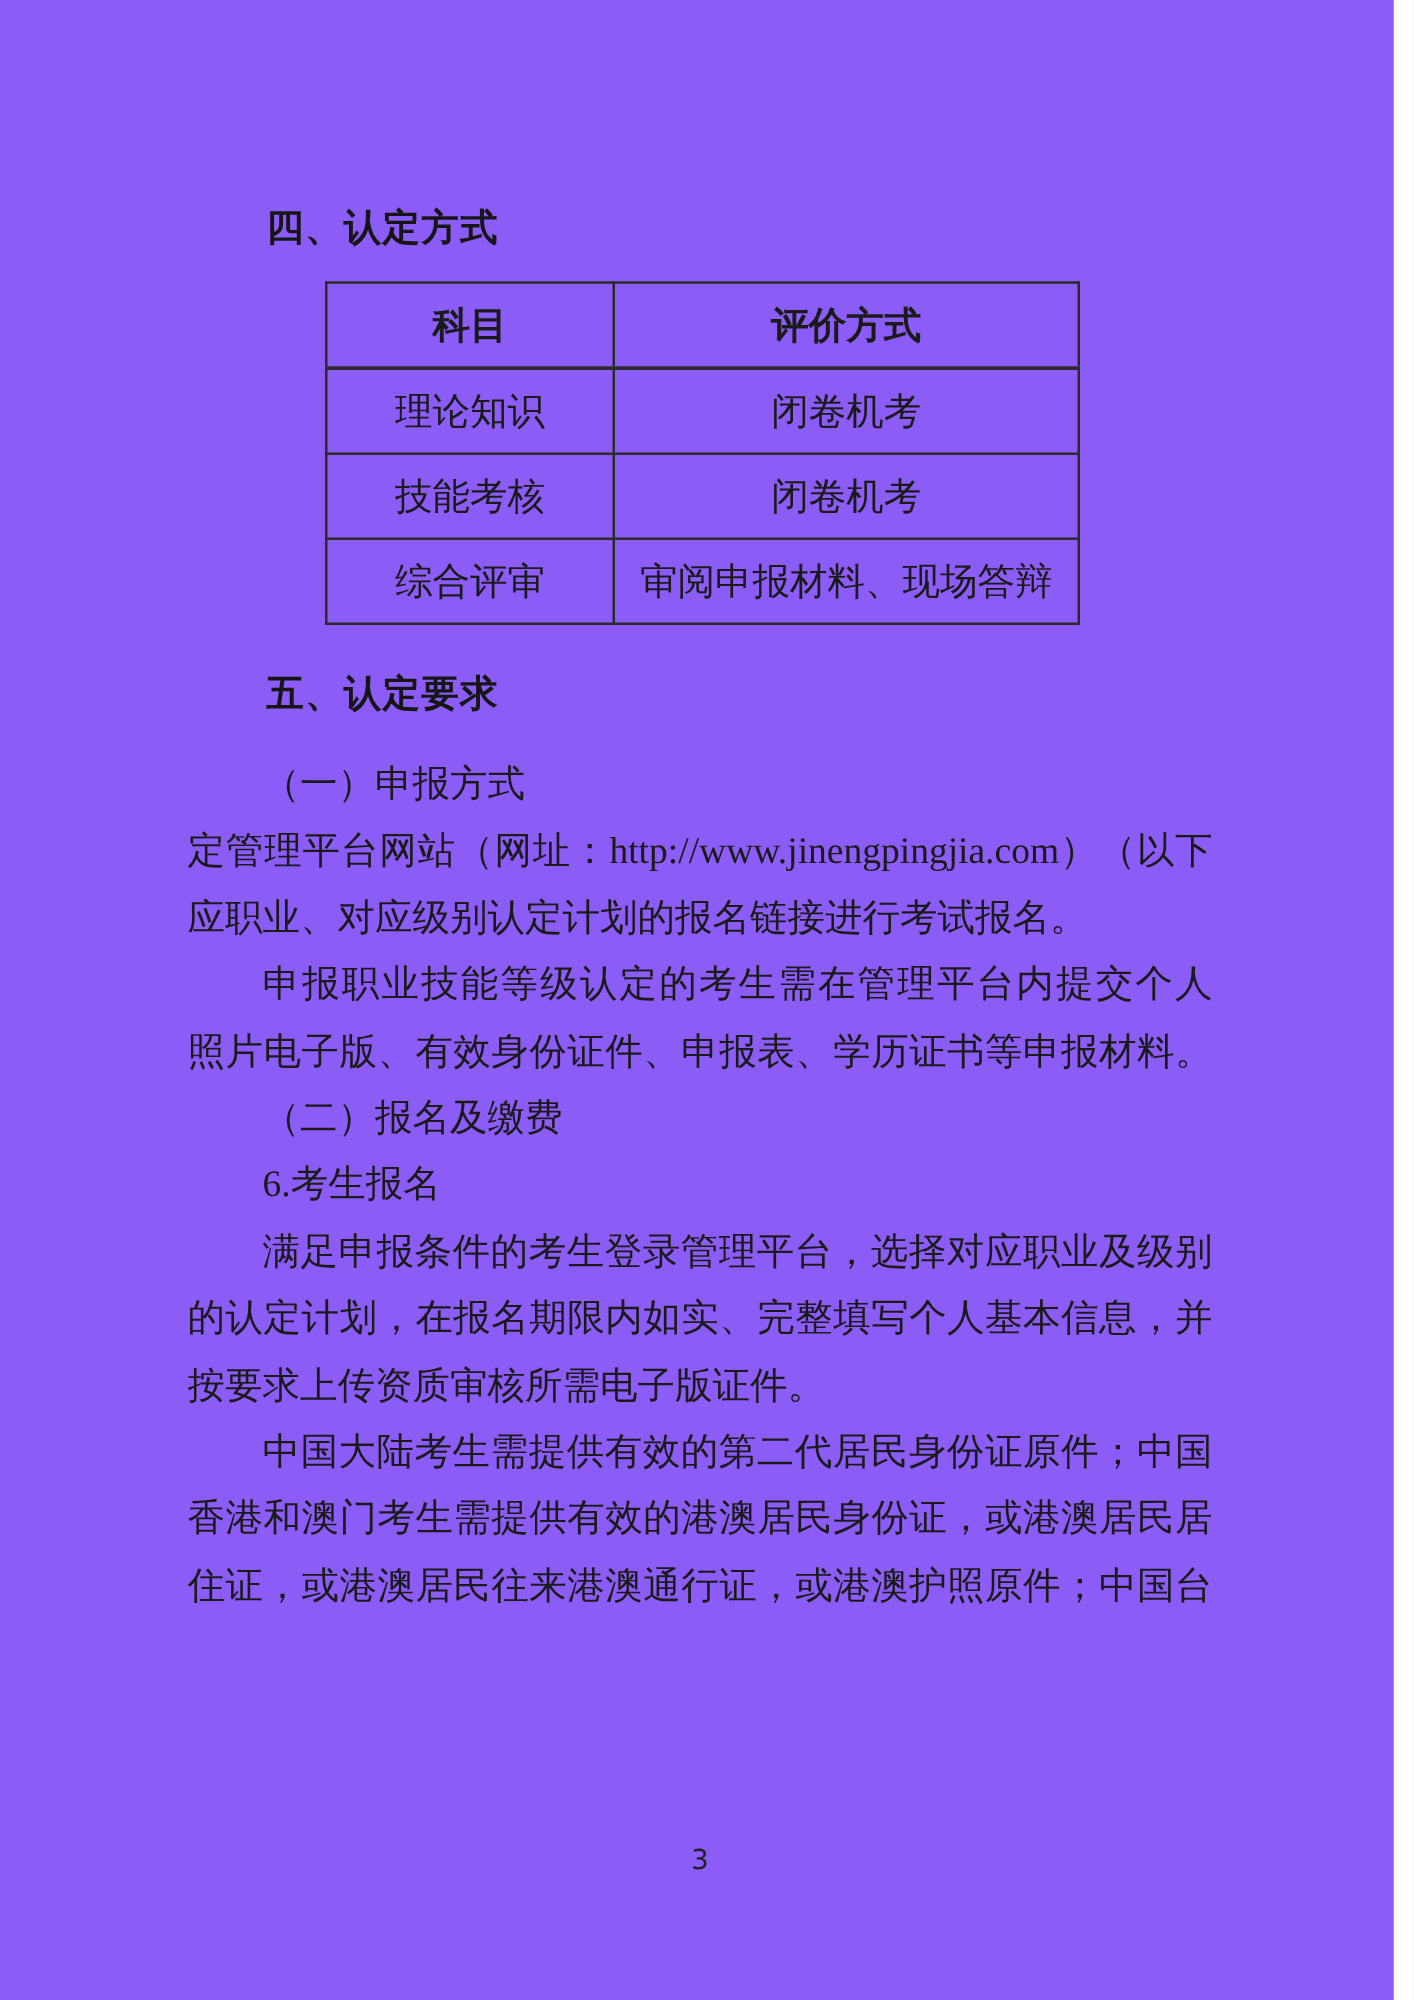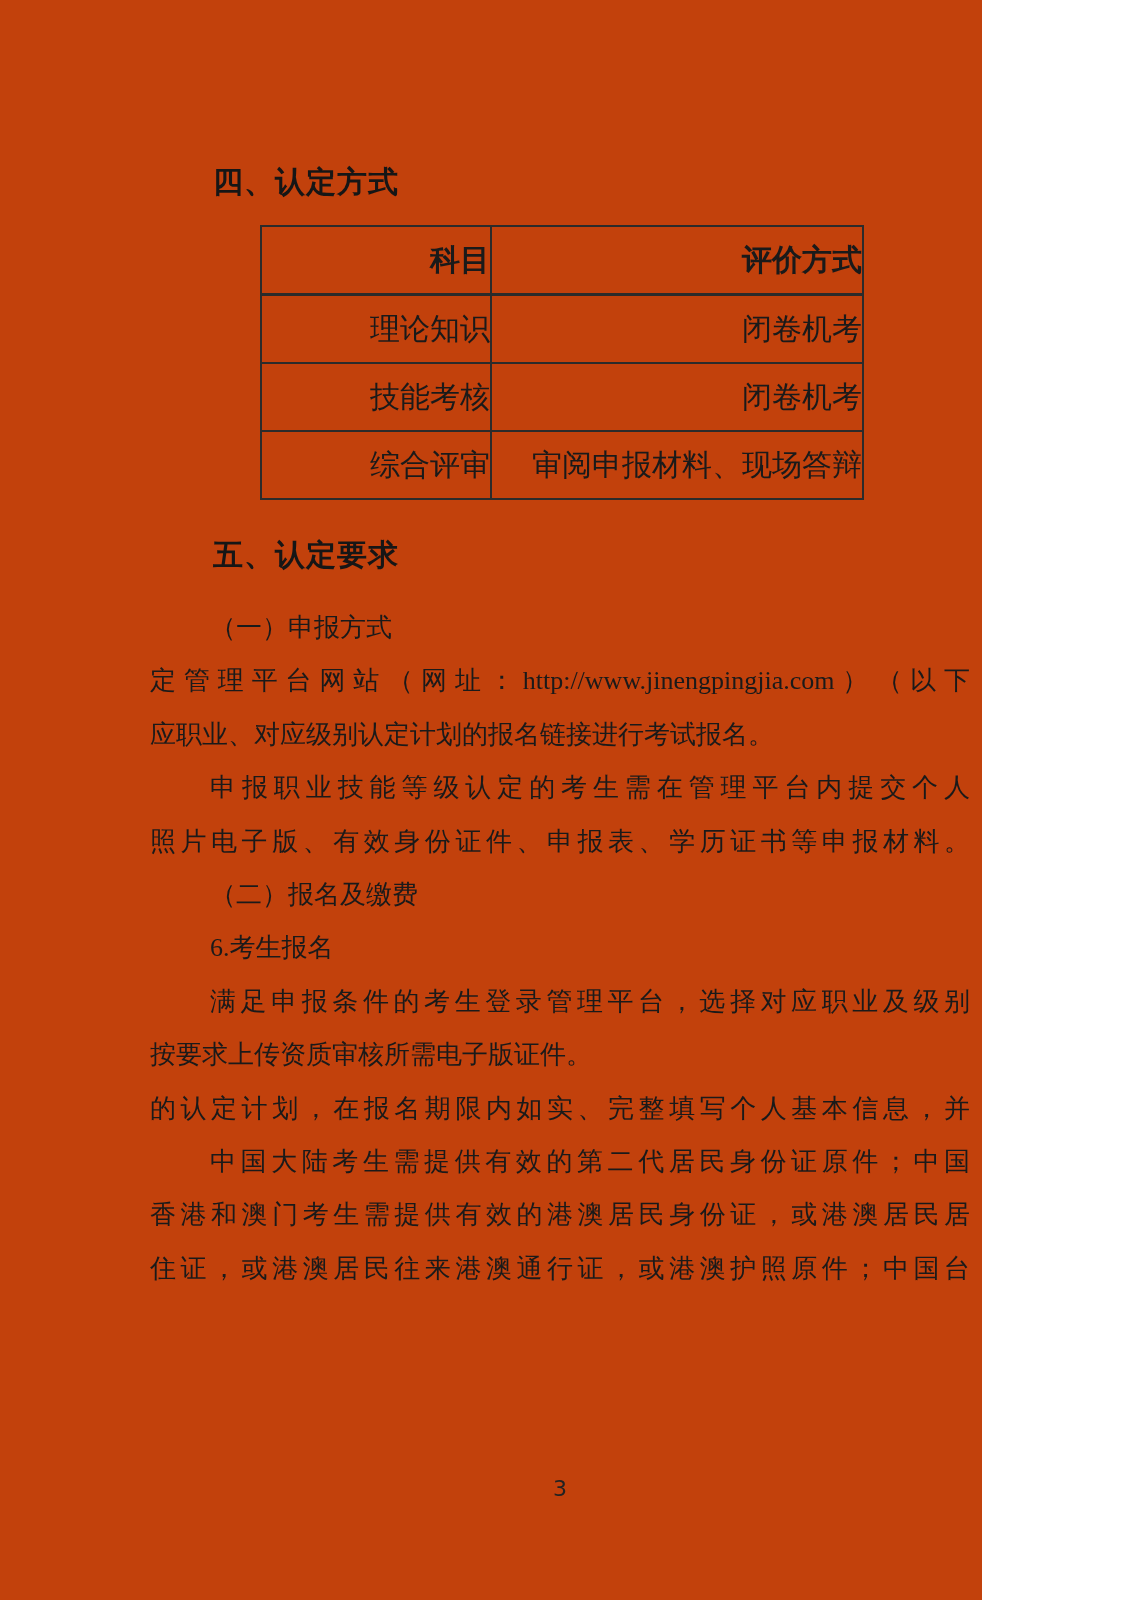--- a/index.html
+++ b/index.html
@@ -2,23 +2,23 @@
 <html><head>
 <meta charset="utf-8">
 <style>
   html, body {
     margin: 0;
     padding: 0;
     background: #ffffff;
   }
   .doc-page {
     position: relative;
-    width: 982px;
+    width: 1115px;
     height: 1600px;
-    background: #c2410c;
+    background: #8b5cf6;
     color: #1a1a1a;
     font-family: "Liberation Serif", serif;
     overflow: hidden;
   }
   .sec-heading {
     position: absolute;
     left: 213px;
     margin: 0;
     font-family: "Liberation Sans", sans-serif;
     font-weight: 700;
@@ -34,21 +34,21 @@
     position: absolute;
     left: 260px;
     top: 225px;
     width: 602px;
     border-collapse: collapse;
     table-layout: fixed;
   }
   .assess-table th,
   .assess-table td {
     border: 2px solid #2b2b2b;
-    text-align: right;
+    text-align: center;
     vertical-align: middle;
     font-size: 30px;
     padding: 0;
     height: 66px;
     font-family: "Liberation Serif", serif;
     color: #1a1a1a;
   }
   .assess-table th {
     font-weight: 700;
     border-bottom-width: 3px;
@@ -58,21 +58,21 @@
 
   .body-lines {
     position: absolute;
     left: 150px;
     top: 601px;
     width: 820px;
   }
   .line {
     height: 53.4px;
     line-height: 53.4px;
-    font-size: 26px;
+    font-size: 30px;
     color: #1a1a1a;
     overflow: hidden;
   }
   .line.indent { text-indent: 60px; }
   .line.full {
     text-align: justify;
     text-align-last: justify;
     text-justify: inter-character;
   }
 
@@ -125,22 +125,22 @@
 
   <div class="body-lines">
       <div class="line indent">（一）申报方式</div>
       <div class="line full">定管理平台网站（网址：http://www.jinengpingjia.com）（以下</div>
       <div class="line">应职业、对应级别认定计划的报名链接进行考试报名。</div>
       <div class="line indent full">申报职业技能等级认定的考生需在管理平台内提交个人</div>
       <div class="line full">照片电子版、有效身份证件、申报表、学历证书等申报材料。</div>
       <div class="line indent">（二）报名及缴费</div>
       <div class="line indent">6.考生报名</div>
       <div class="line indent full">满足申报条件的考生登录管理平台，选择对应职业及级别</div>
+      <div class="line full">的认定计划，在报名期限内如实、完整填写个人基本信息，并</div>
       <div class="line">按要求上传资质审核所需电子版证件。</div>
-      <div class="line full">的认定计划，在报名期限内如实、完整填写个人基本信息，并</div>
       <div class="line indent full">中国大陆考生需提供有效的第二代居民身份证原件；中国</div>
       <div class="line full">香港和澳门考生需提供有效的港澳居民身份证，或港澳居民居</div>
       <div class="line full">住证，或港澳居民往来港澳通行证，或港澳护照原件；中国台</div>
     </div>
 
   <div class="page-number">3</div>
 
 </div>
 
 </body></html>

